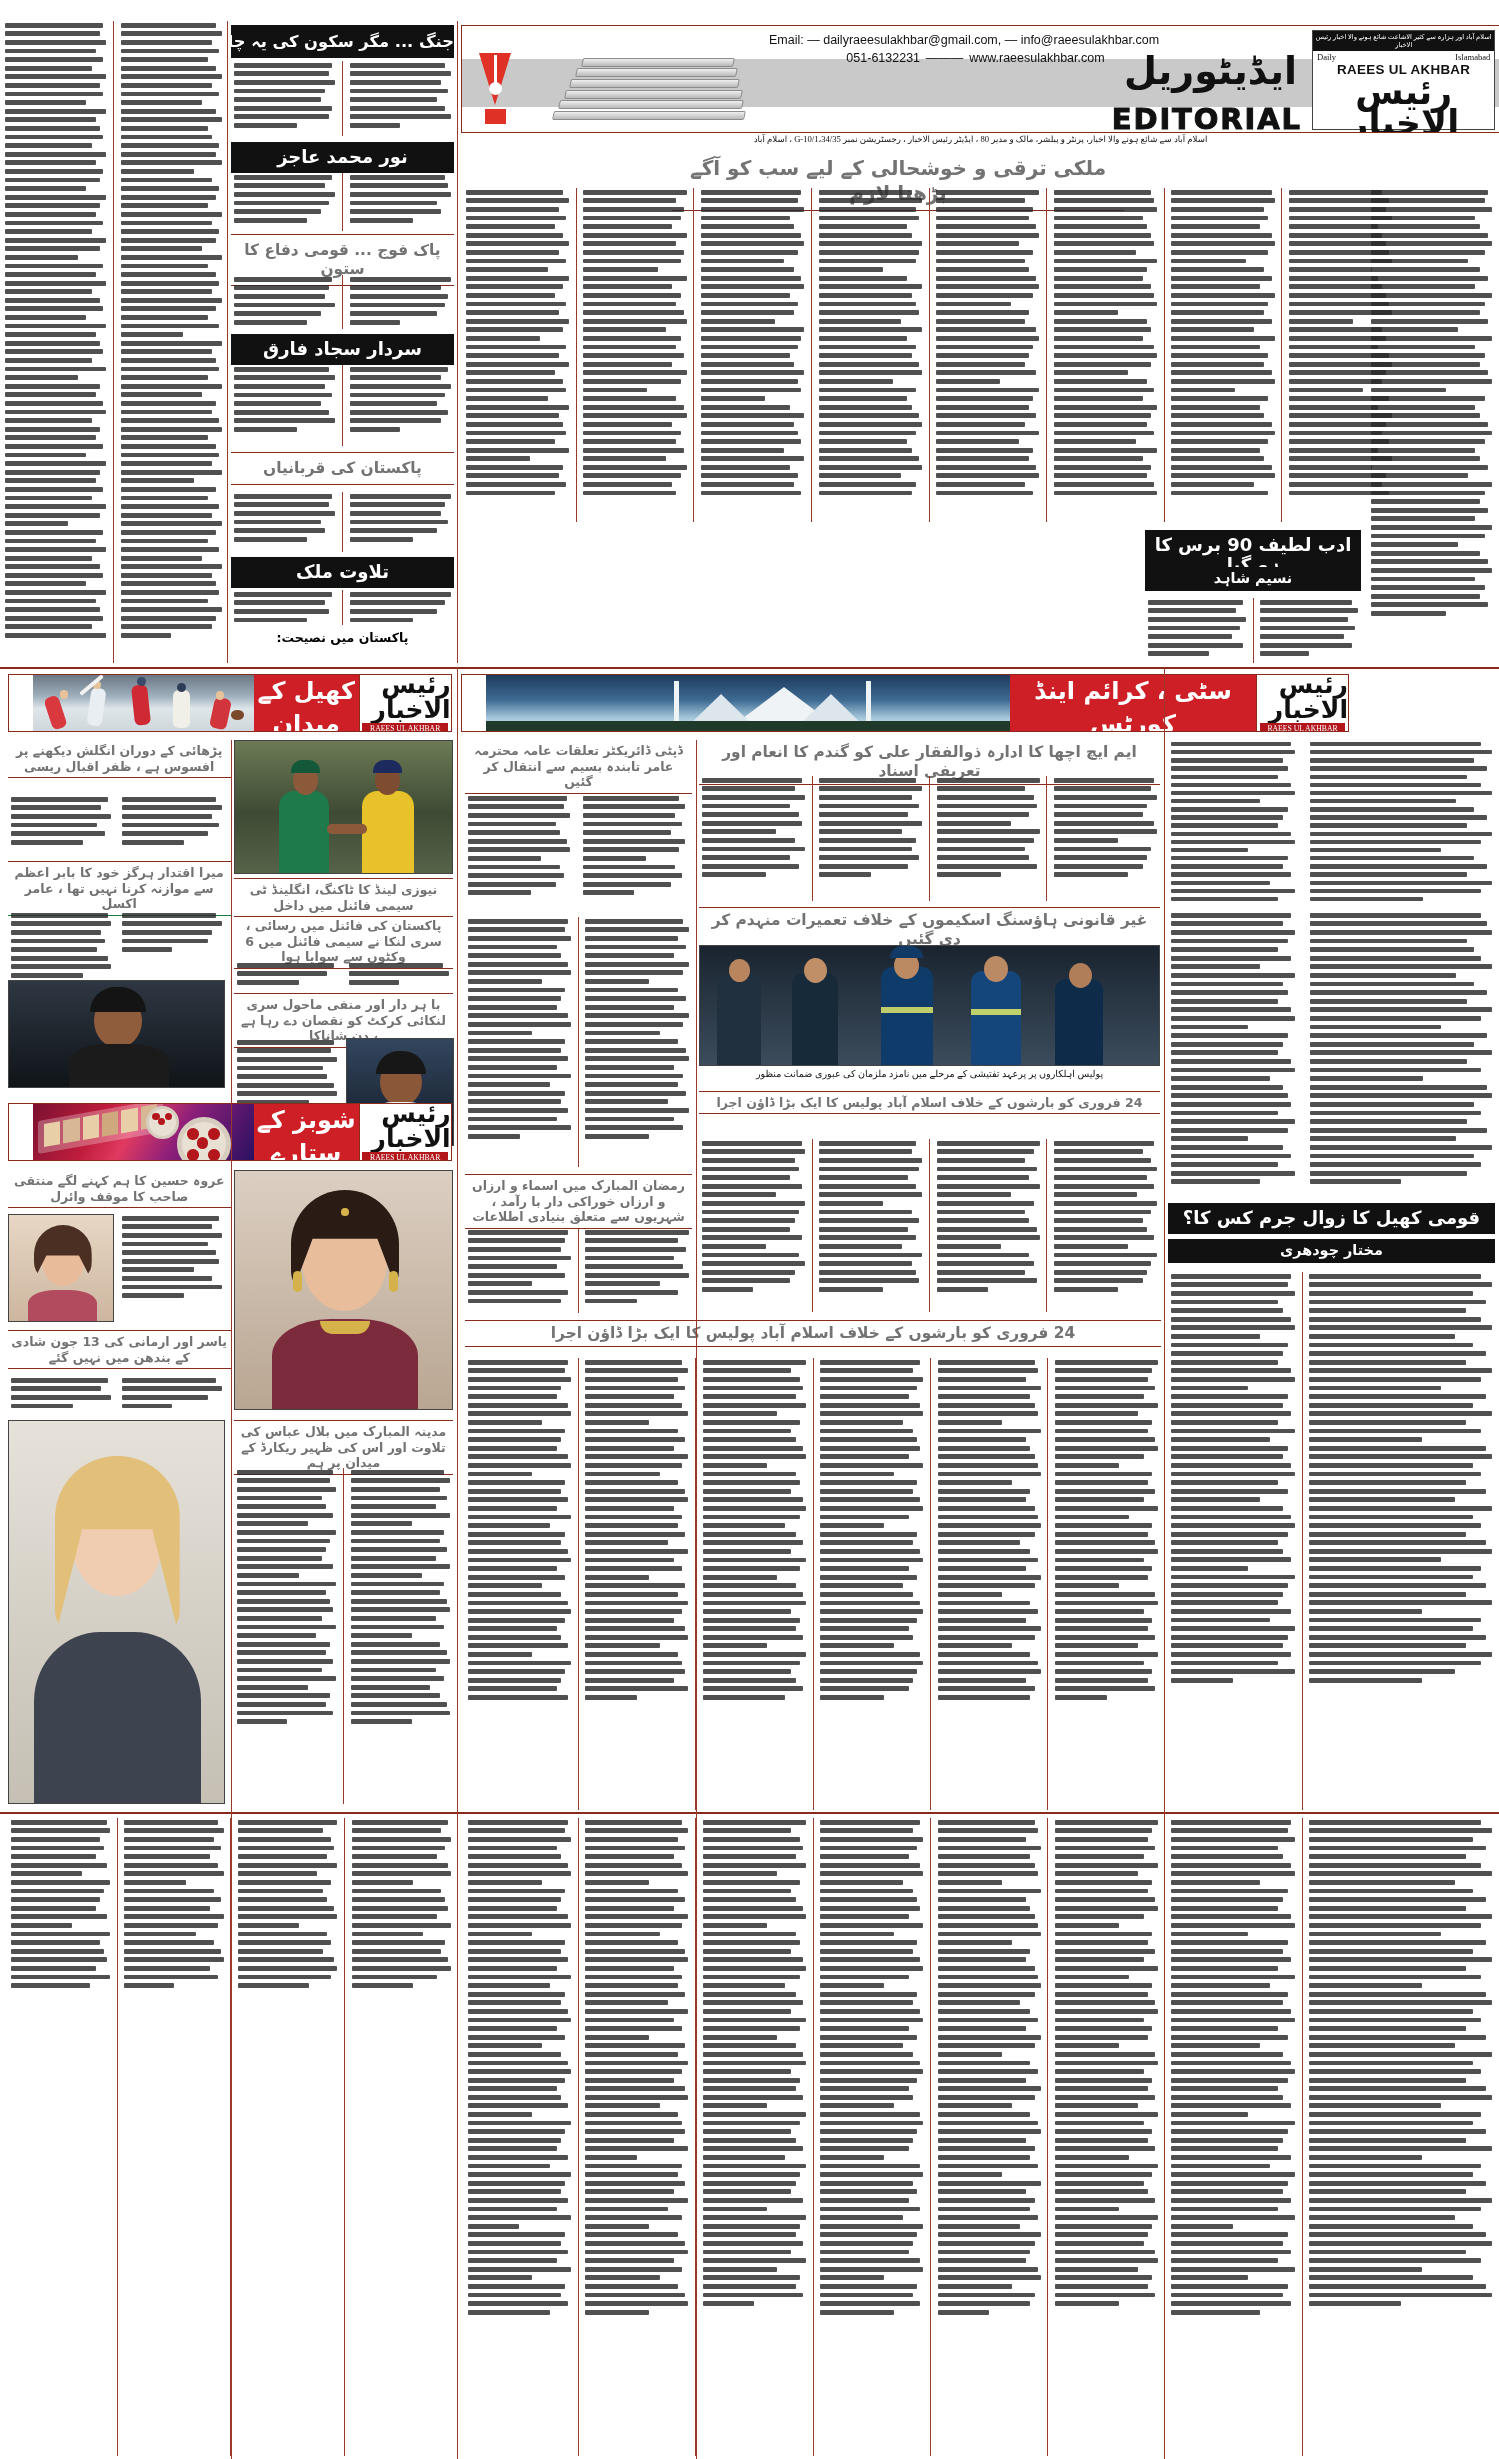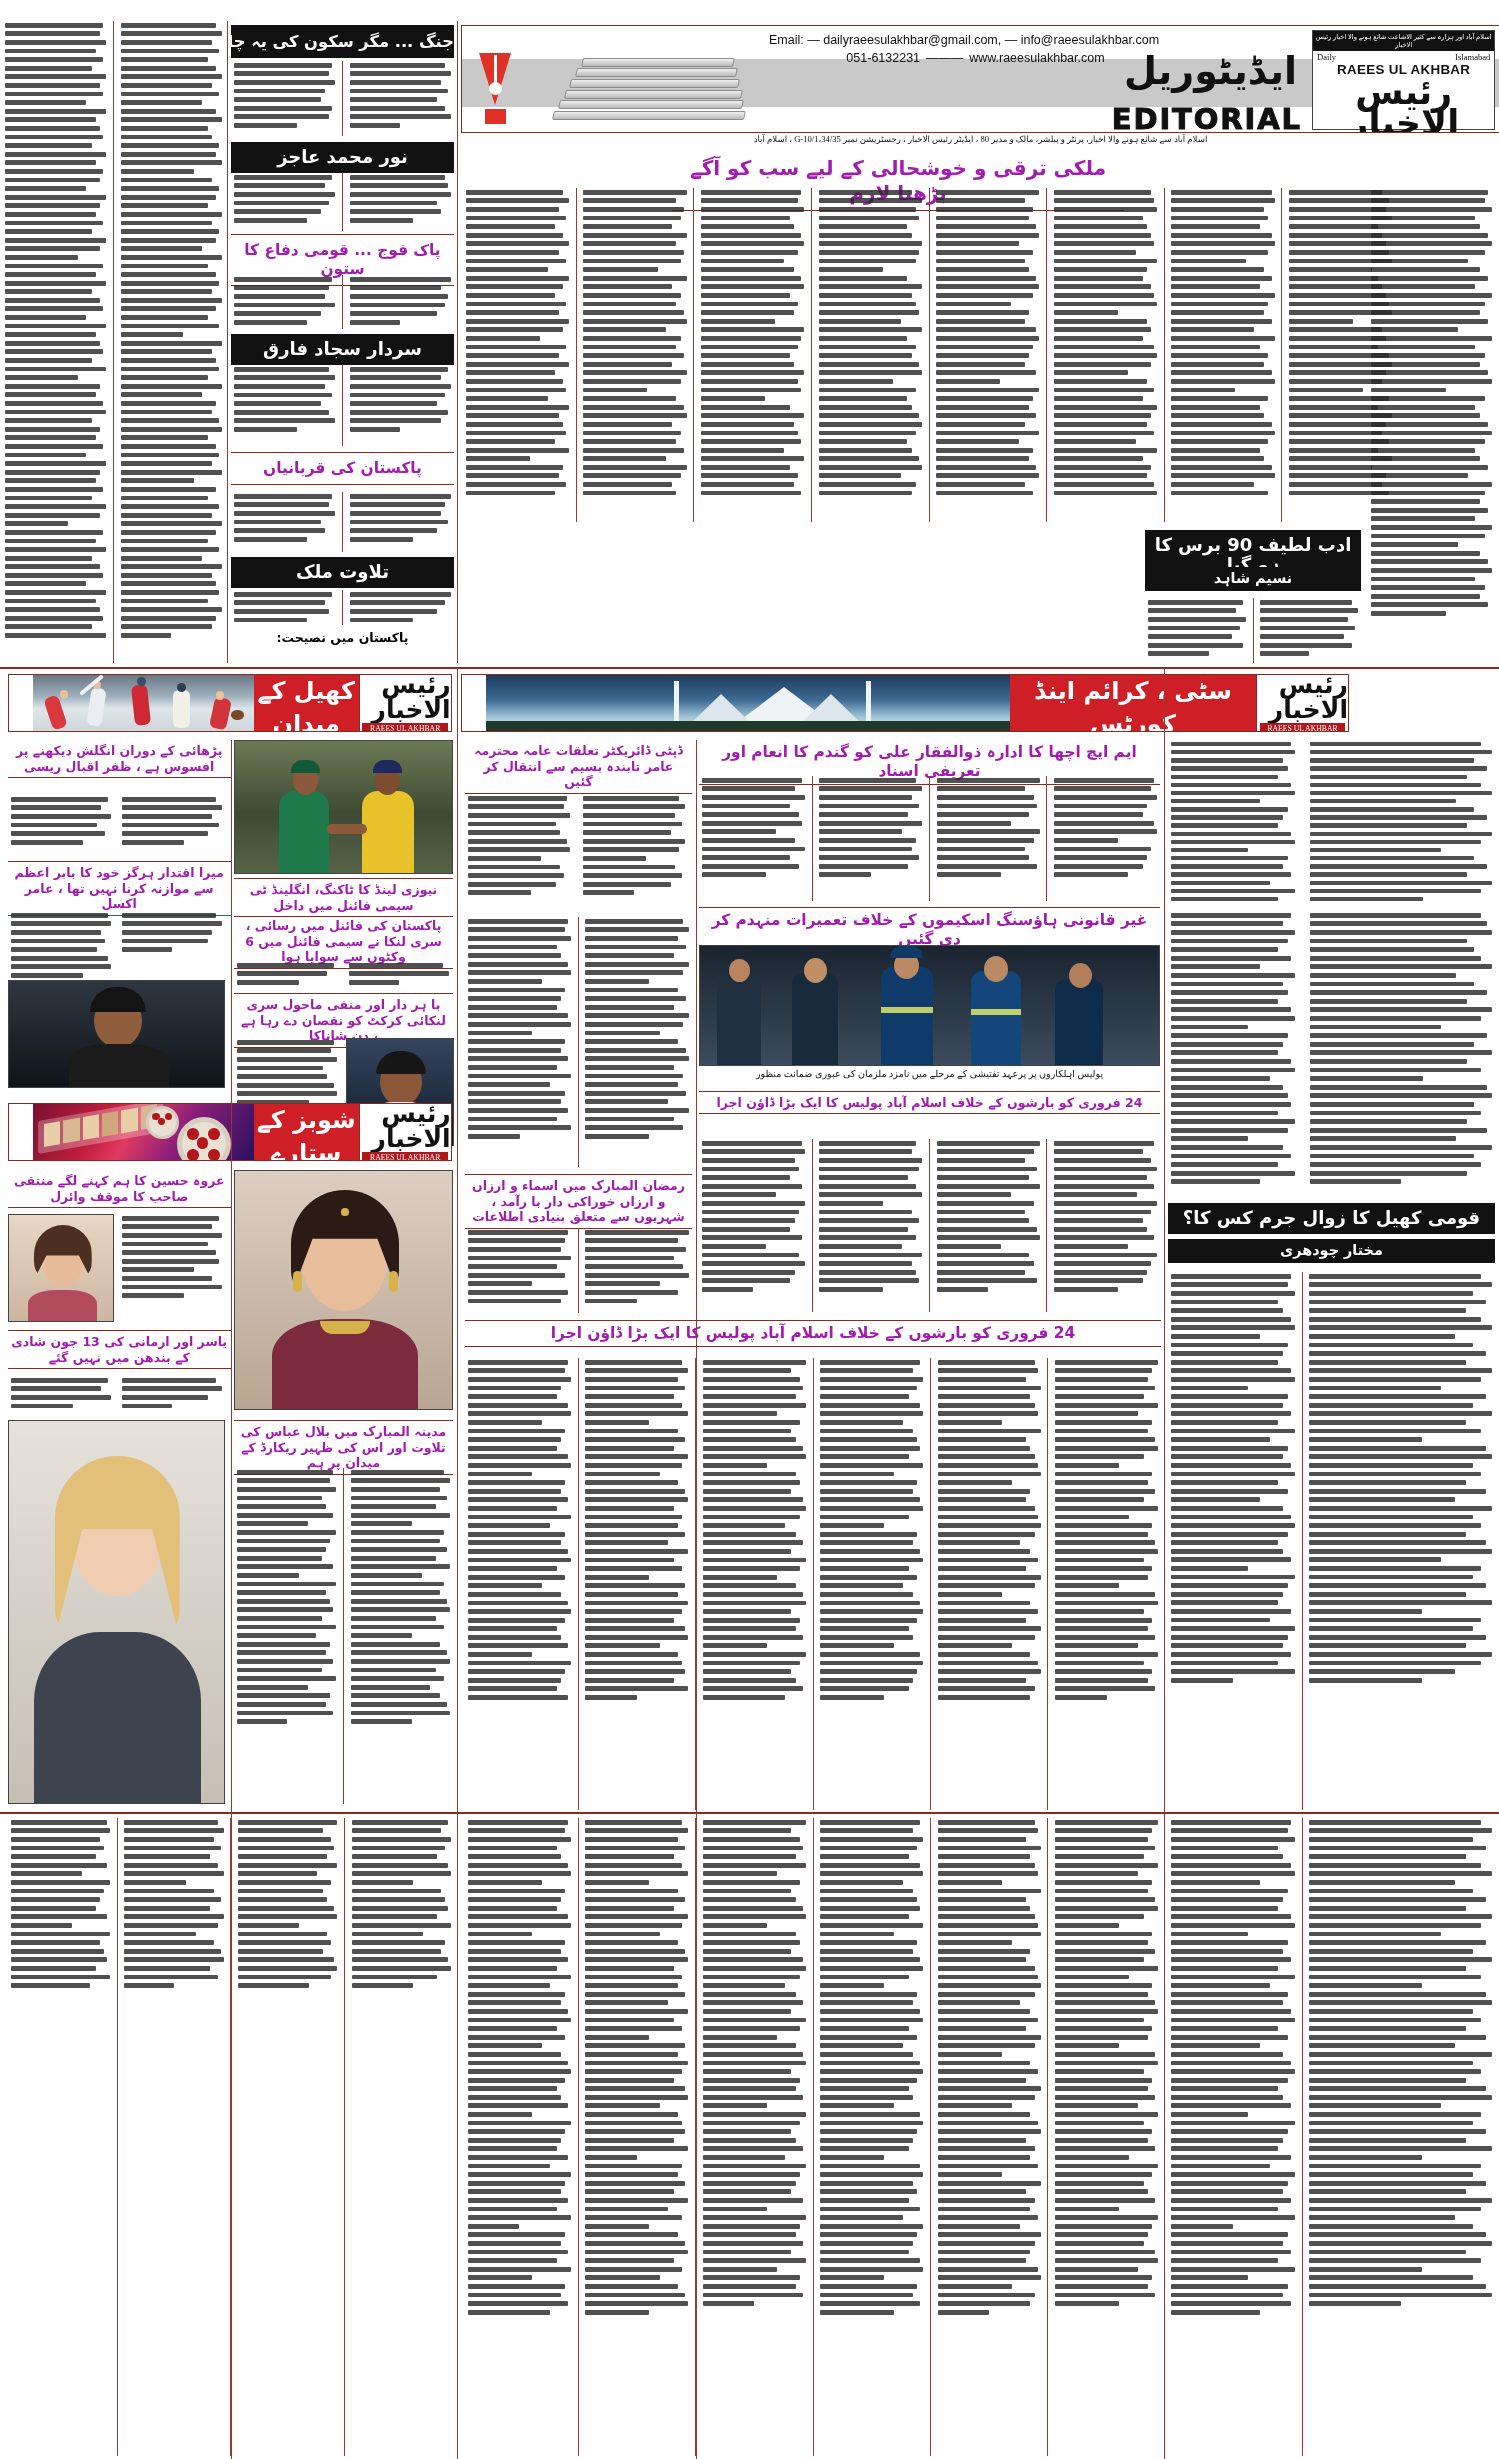--- a/index.html
+++ b/index.html
@@ -36,21 +36,21 @@
     font-size: 18px; font-weight:700; padding:4.8px 3.8px 6.7px;
     direction: rtl; letter-spacing:0.5px; line-height:1.1;
     font-family:"DejaVu Sans","Liberation Sans",sans-serif;
   }
   .blackhead.sm { font-size:14.4px; padding:3.8px 2.9px 4.8px; }
 
   
   .headline {
     direction: rtl; text-align: center; font-weight: 700;
     font-family:"DejaVu Sans","Liberation Sans",sans-serif;
-    color:#a21caf; line-height:1.25;
+    color:#737373; line-height:1.25;
   }
   .headline.hl1 { font-size: 20px; }
   .headline.hl2 { font-size: 15.4px; }
   .headline.hl3 { font-size: 12.5px; }
 
   
   .masthead { position:absolute; left:461px; top:25px; width:1039px; height:108px;
               border:1px solid #8a2a1c; background:#fff; overflow:hidden; }
   .mast-grey { position:absolute; left:0; top:33px; width:100%; height:48px; background:#c9c9c9; }
   .mast-contact { position:absolute; right:317px; top:4.8px; text-align:left; font-size:12.5px;

